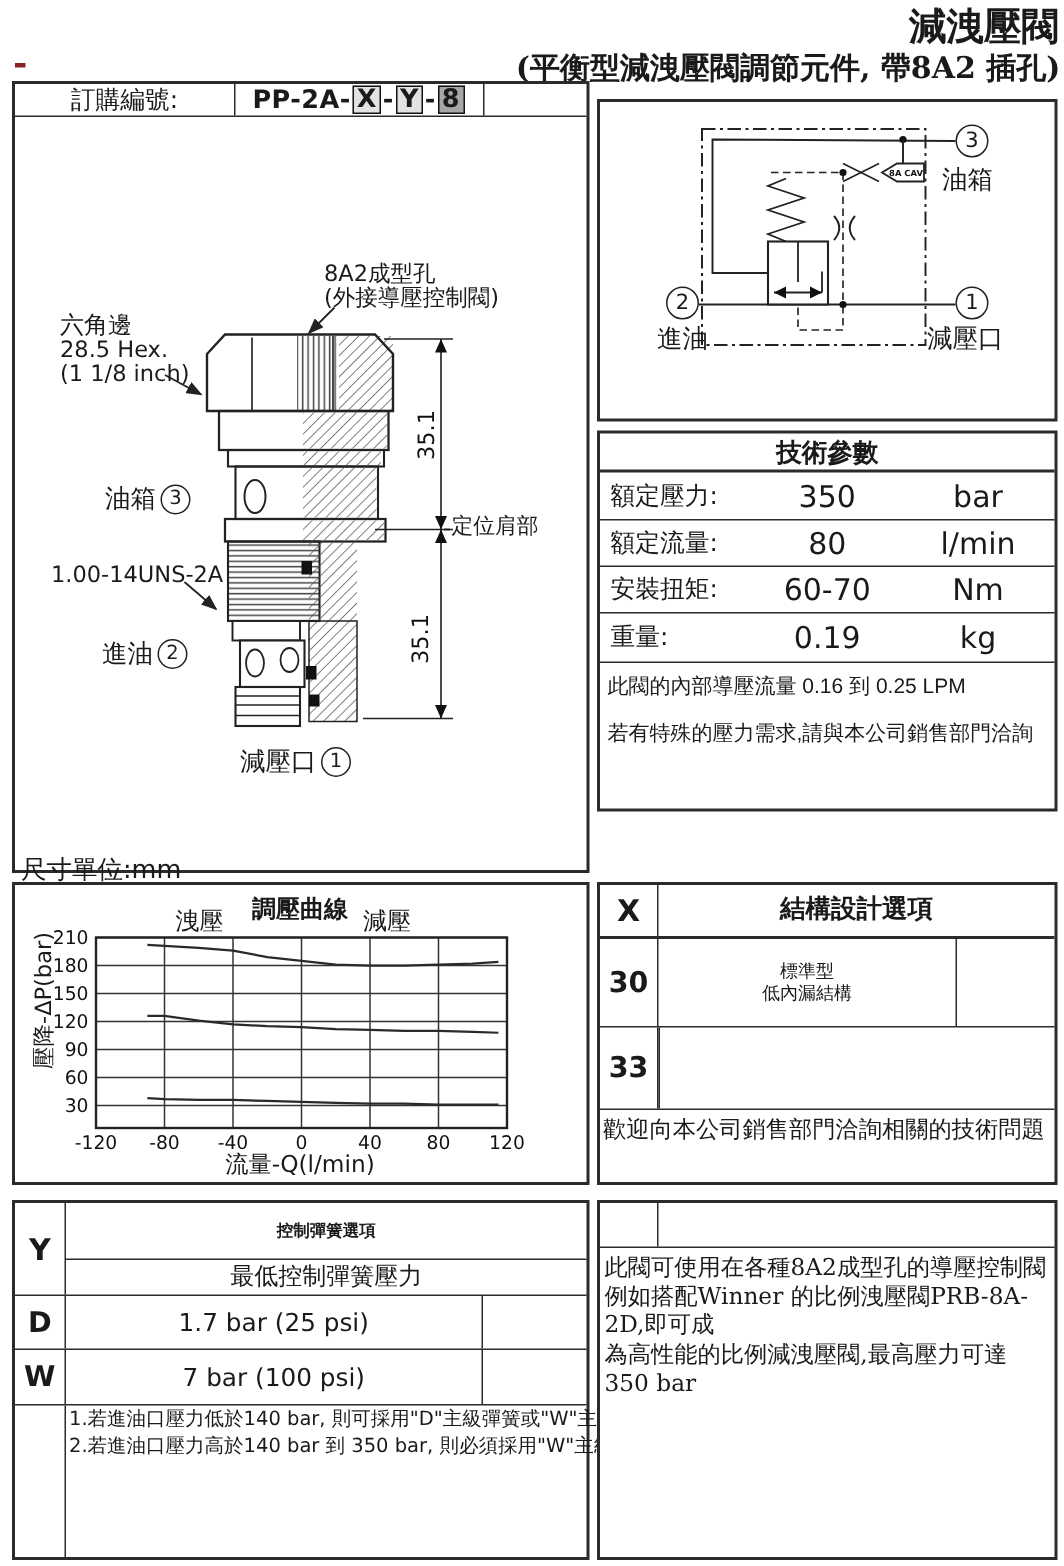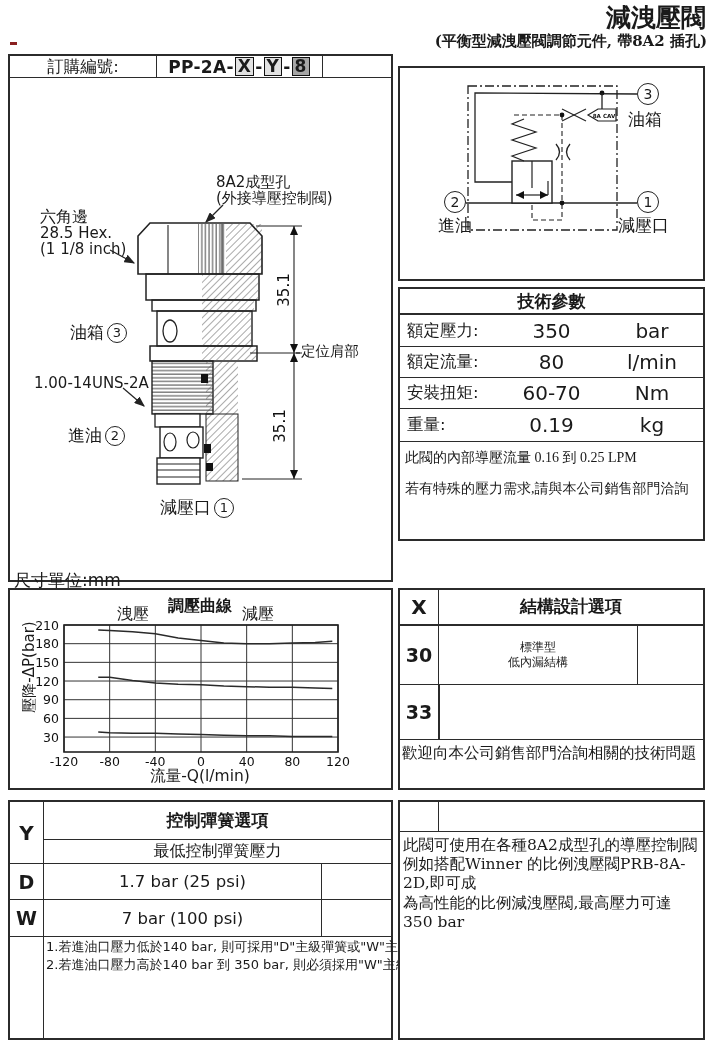--- a/index.html
+++ b/index.html
@@ -6,21 +6,21 @@
   body { background:#ffffff; }
   .page { position:relative; width:709px; height:1044px; background:#fff;
           font-family:"DejaVu Sans", sans-serif; color:#1a1a1a; overflow:hidden; }
   .abs { position:absolute; }
   .box { position:absolute; border:2px solid #2b2b2b; background:#fff; }
 
   
   .title { position:absolute; right:3px; top:5px; text-align:right;
            font-family:"DejaVu Serif", serif; font-weight:bold; font-size:25px; line-height:1.05; }
   .subtitle { position:absolute; right:2px; top:32px; text-align:right;
-           font-family:"DejaVu Serif", serif; font-weight:bold; font-size:15px; }
+           font-family:"DejaVu Serif", serif; font-weight:bold; font-size:20px; }
   .redmark { position:absolute; left:10px; top:42px; width:7px; height:3px; background:#8a2020; }
 
   
   .orow { position:absolute; left:0; top:0; width:100%; height:22px; border-bottom:1.6px solid #2b2b2b; }
   .ocell { position:absolute; top:0; height:100%; display:flex; align-items:center; justify-content:center; }
   .olabel { left:0; width:147px; border-right:1.4px solid #2b2b2b; font-size:16.5px; }
   .ovalue { left:147px; width:166px; border-right:1.4px solid #2b2b2b; font-weight:bold; font-size:17px; letter-spacing:.3px; }
   .ocode-box { display:inline-block; border:1.6px solid #111; padding:0 2px; margin:0 1px; line-height:1.05; background:#e2e2e2; }
   .ocode-dark { background:#a6a6a6; }
 
@@ -32,21 +32,21 @@
   .portlab { position:absolute; font-size:17px; white-space:nowrap; display:flex; align-items:center; gap:3px; }
   .rot90 { transform:rotate(-90deg); transform-origin:0 0; }
 
   
   .spec-head { height:26px; border-bottom:2px solid #2b2b2b; display:flex; align-items:center; justify-content:center;
                font-weight:bold; font-size:17px; }
   .spec-row { position:relative; border-bottom:1.4px solid #2b2b2b; }
   .spec-label { position:absolute; left:7px; top:50%; transform:translateY(-50%); font-size:16.5px; }
   .spec-value { position:absolute; left:0; width:100%; top:50%; transform:translateY(-50%); text-align:center; font-size:20px; }
   .spec-unit { position:absolute; right:10px; width:82px; top:50%; transform:translateY(-50%); text-align:center; font-size:20px; }
-  .spec-note { font-family:Liberation Serif, serif; font-size:14px; padding:0 0 0 5px; }
+  .spec-note { font-family:Liberation Sans, sans-serif; font-size:14px; padding:0 0 0 5px; }
 
   
   .chart-lab { position:absolute; font-size:16px; white-space:nowrap; }
   svg text { font-family:"DejaVu Sans", sans-serif; }
 
   
   .xt-row { display:flex; border-bottom:1.8px solid #2b2b2b; }
   .xt-code { flex:0 0 39px; border-right:1.6px solid #2b2b2b; display:flex; align-items:center; justify-content:center;
              font-weight:bold; font-size:19px; }
   .xt-desc { flex:1 1 auto; display:flex; flex-direction:column; align-items:center; justify-content:center;
@@ -315,21 +315,21 @@
       <div class="xt-code">33</div>
       <div class="xt-empty"></div>
     </div>
     <div class="xt-foot">歡迎向本公司銷售部門洽詢相關的技術問題</div>
   </div>
 
   <div class="box" style="left:8px; top:800px; width:385px; height:240px;">
     <div style="display:flex; height:62px; border-bottom:1.8px solid #2b2b2b;">
       <div class="xt-code" style="flex:0 0 34px; font-size:20px;">Y</div>
       <div style="flex:1;">
-        <div style="height:38px; border-bottom:1.4px solid #2b2b2b; display:flex; align-items:center; justify-content:center; font-weight:bold; font-size:17px;">控制彈簧選項</div>
+        <div style="height:38px; border-bottom:1.4px solid #2b2b2b; display:flex; align-items:center; justify-content:center; font-weight:bold; font-size:11px;">控制彈簧選項</div>
         <div style="height:22px; display:flex; align-items:center; justify-content:center; font-size:16px;">最低控制彈簧壓力</div>
       </div>
     </div>
     <div style="display:flex; height:36px; border-bottom:1.8px solid #2b2b2b;">
       <div class="xt-code" style="flex:0 0 34px;">D</div>
       <div style="flex:1; display:flex; align-items:center; justify-content:center; font-size:16.5px;">1.7 bar (25 psi)</div>
       <div class="yt-empty"></div>
     </div>
     <div style="display:flex; height:37px; border-bottom:1.8px solid #2b2b2b;">
       <div class="xt-code" style="flex:0 0 34px;">W</div>

